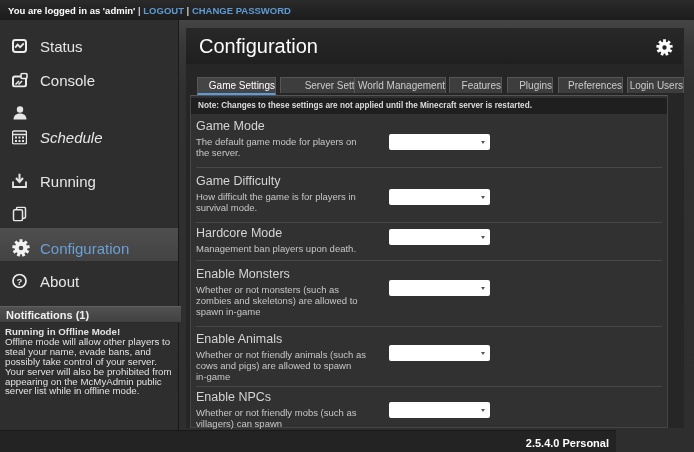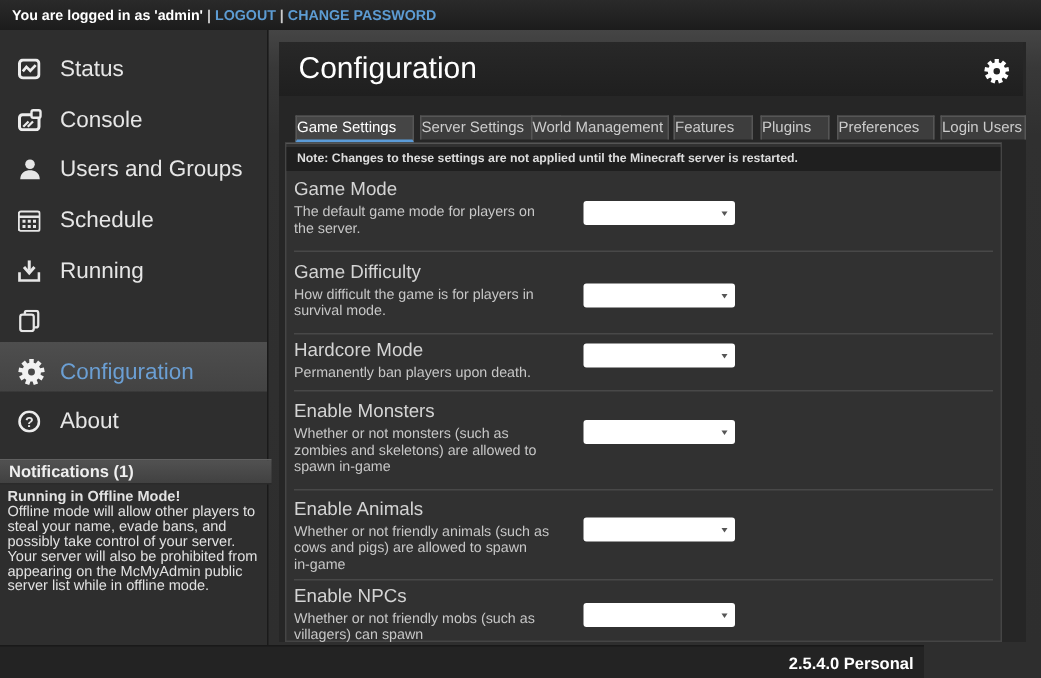--- a/index.html
+++ b/index.html
@@ -30,21 +30,21 @@
     border-left:1px solid #1a1a1a; }
   #panel { left:186px; top:28px; width:498px; height:400px; background:#262626; }
   #selbg { left:0; top:228px; width:178px; height:33px; background:linear-gradient(#4e4e4e,#434343); }
   #phead { left:186px; top:28px; width:496px; height:36px;
     background:linear-gradient(#282828,#1f1f1f); }
   #phead .ttl { position:absolute; left:13px; top:7px; font-size:20px; color:#fff; }
   #phead svg.gear { position:absolute; right:9px; top:11px; }
   
   .tab { position:absolute; top:77px; height:16px; background:#3d3d3d;
     border:1px solid #565656; border-bottom:none; color:#ccc; font-size:10px;
-    text-align:left; padding-top:2px; }
+    text-align:right; padding-top:2px; }
   .tab.on { background:#454545; color:#fff; border-bottom:2px solid #5b9bd8; height:18px; }
   
   #cbox { left:190px; top:95px; width:478px; height:333px; background:#313131;
     border:1px solid #454545; border-top:1px solid #555; }
   #notebar { left:191px; top:98px; width:476px; height:16px; background:#1f1f1f; }
   #notebar span { position:absolute; left:7px; top:3px; font-size:8.2px; font-weight:bold; color:#ddd; }
   .rh { position:absolute; left:196px; font-size:12.5px; color:#d4d4d4; }
   .rd { position:absolute; left:196px; width:180px; font-size:9.5px; line-height:11px; color:#c7c7c7; }
   .dd { position:absolute; left:389px; width:101px; height:16px; background:#fff;
     border-radius:2px; }
@@ -81,23 +81,22 @@
       <rect x="9" y="1" width="6" height="5" rx="1.2" fill="#2e2e2e" stroke="#ececec" stroke-width="1.6"></rect>
       <path d="M3.5,12 L7,8.5 M6.5,12 L10,8.5" stroke="#ececec" stroke-width="1.5"></path>
     </svg>
     <span class="lbl">Console</span>
   </div>
 <div class="mitem abs" style="top:96px;">
     <svg width="16" height="15" viewBox="0 0 16 15">
       <circle cx="8" cy="4" r="3.2" fill="#e6e6e6"></circle>
       <path d="M1.5,14 C1.5,9.5 5,8 8,8 C11,8 14.5,9.5 14.5,14 Z" fill="#e6e6e6"></path>
     </svg>
-    <span class="lbl">Users and Groups</span>
   </div>
-<div class="mitem abs" style="top:130px;">
+<div class="mitem abs" style="top:120px;font-style:italic;">
     <svg width="15" height="15" viewBox="0 0 15 15">
       <rect x="0.5" y="1.5" width="14" height="13" rx="1.5" fill="none" stroke="#e6e6e6" stroke-width="1.4"></rect>
       <line x1="0.5" y1="5" x2="14.5" y2="5" stroke="#e6e6e6" stroke-width="1.6"></line>
       <g fill="#e6e6e6">
         <rect x="3" y="7" width="2" height="2"></rect>
         <rect x="6.5" y="7" width="2" height="2"></rect>
         <rect x="10" y="7" width="2" height="2"></rect>
         <rect x="3" y="10.5" width="2" height="2"></rect>
         <rect x="6.5" y="10.5" width="2" height="2"></rect>
         <rect x="10" y="10.5" width="2" height="2"></rect>
@@ -162,21 +161,21 @@
 <div class="rd abs" style="top:136px;">The default game mode for players on<br>the server.</div>
 <div class="dd abs" style="top:134px;"></div>
 <div class="div abs" style="top:167px;"></div>
 
 <div class="rh abs" style="top:174px;">Game Difficulty</div>
 <div class="rd abs" style="top:191px;">How difficult the game is for players in<br>survival mode.</div>
 <div class="dd abs" style="top:189px;"></div>
 <div class="div abs" style="top:222px;"></div>
 
 <div class="rh abs" style="top:226px;">Hardcore Mode</div>
-<div class="rd abs" style="top:243px;">Permanently ban players upon death.</div>
+<div class="rd abs" style="top:243px;">Management ban players upon death.</div>
 <div class="dd abs" style="top:229px;"></div>
 <div class="div abs" style="top:260px;"></div>
 
 <div class="rh abs" style="top:267px;">Enable Monsters</div>
 <div class="rd abs" style="top:284px;">Whether or not monsters (such as<br>zombies and skeletons) are allowed to<br>spawn in-game</div>
 <div class="dd abs" style="top:280px;"></div>
 <div class="div abs" style="top:326px;"></div>
 
 <div class="rh abs" style="top:332px;">Enable Animals</div>
 <div class="rd abs" style="top:349px;">Whether or not friendly animals (such as<br>cows and pigs) are allowed to spawn<br>in-game</div>

